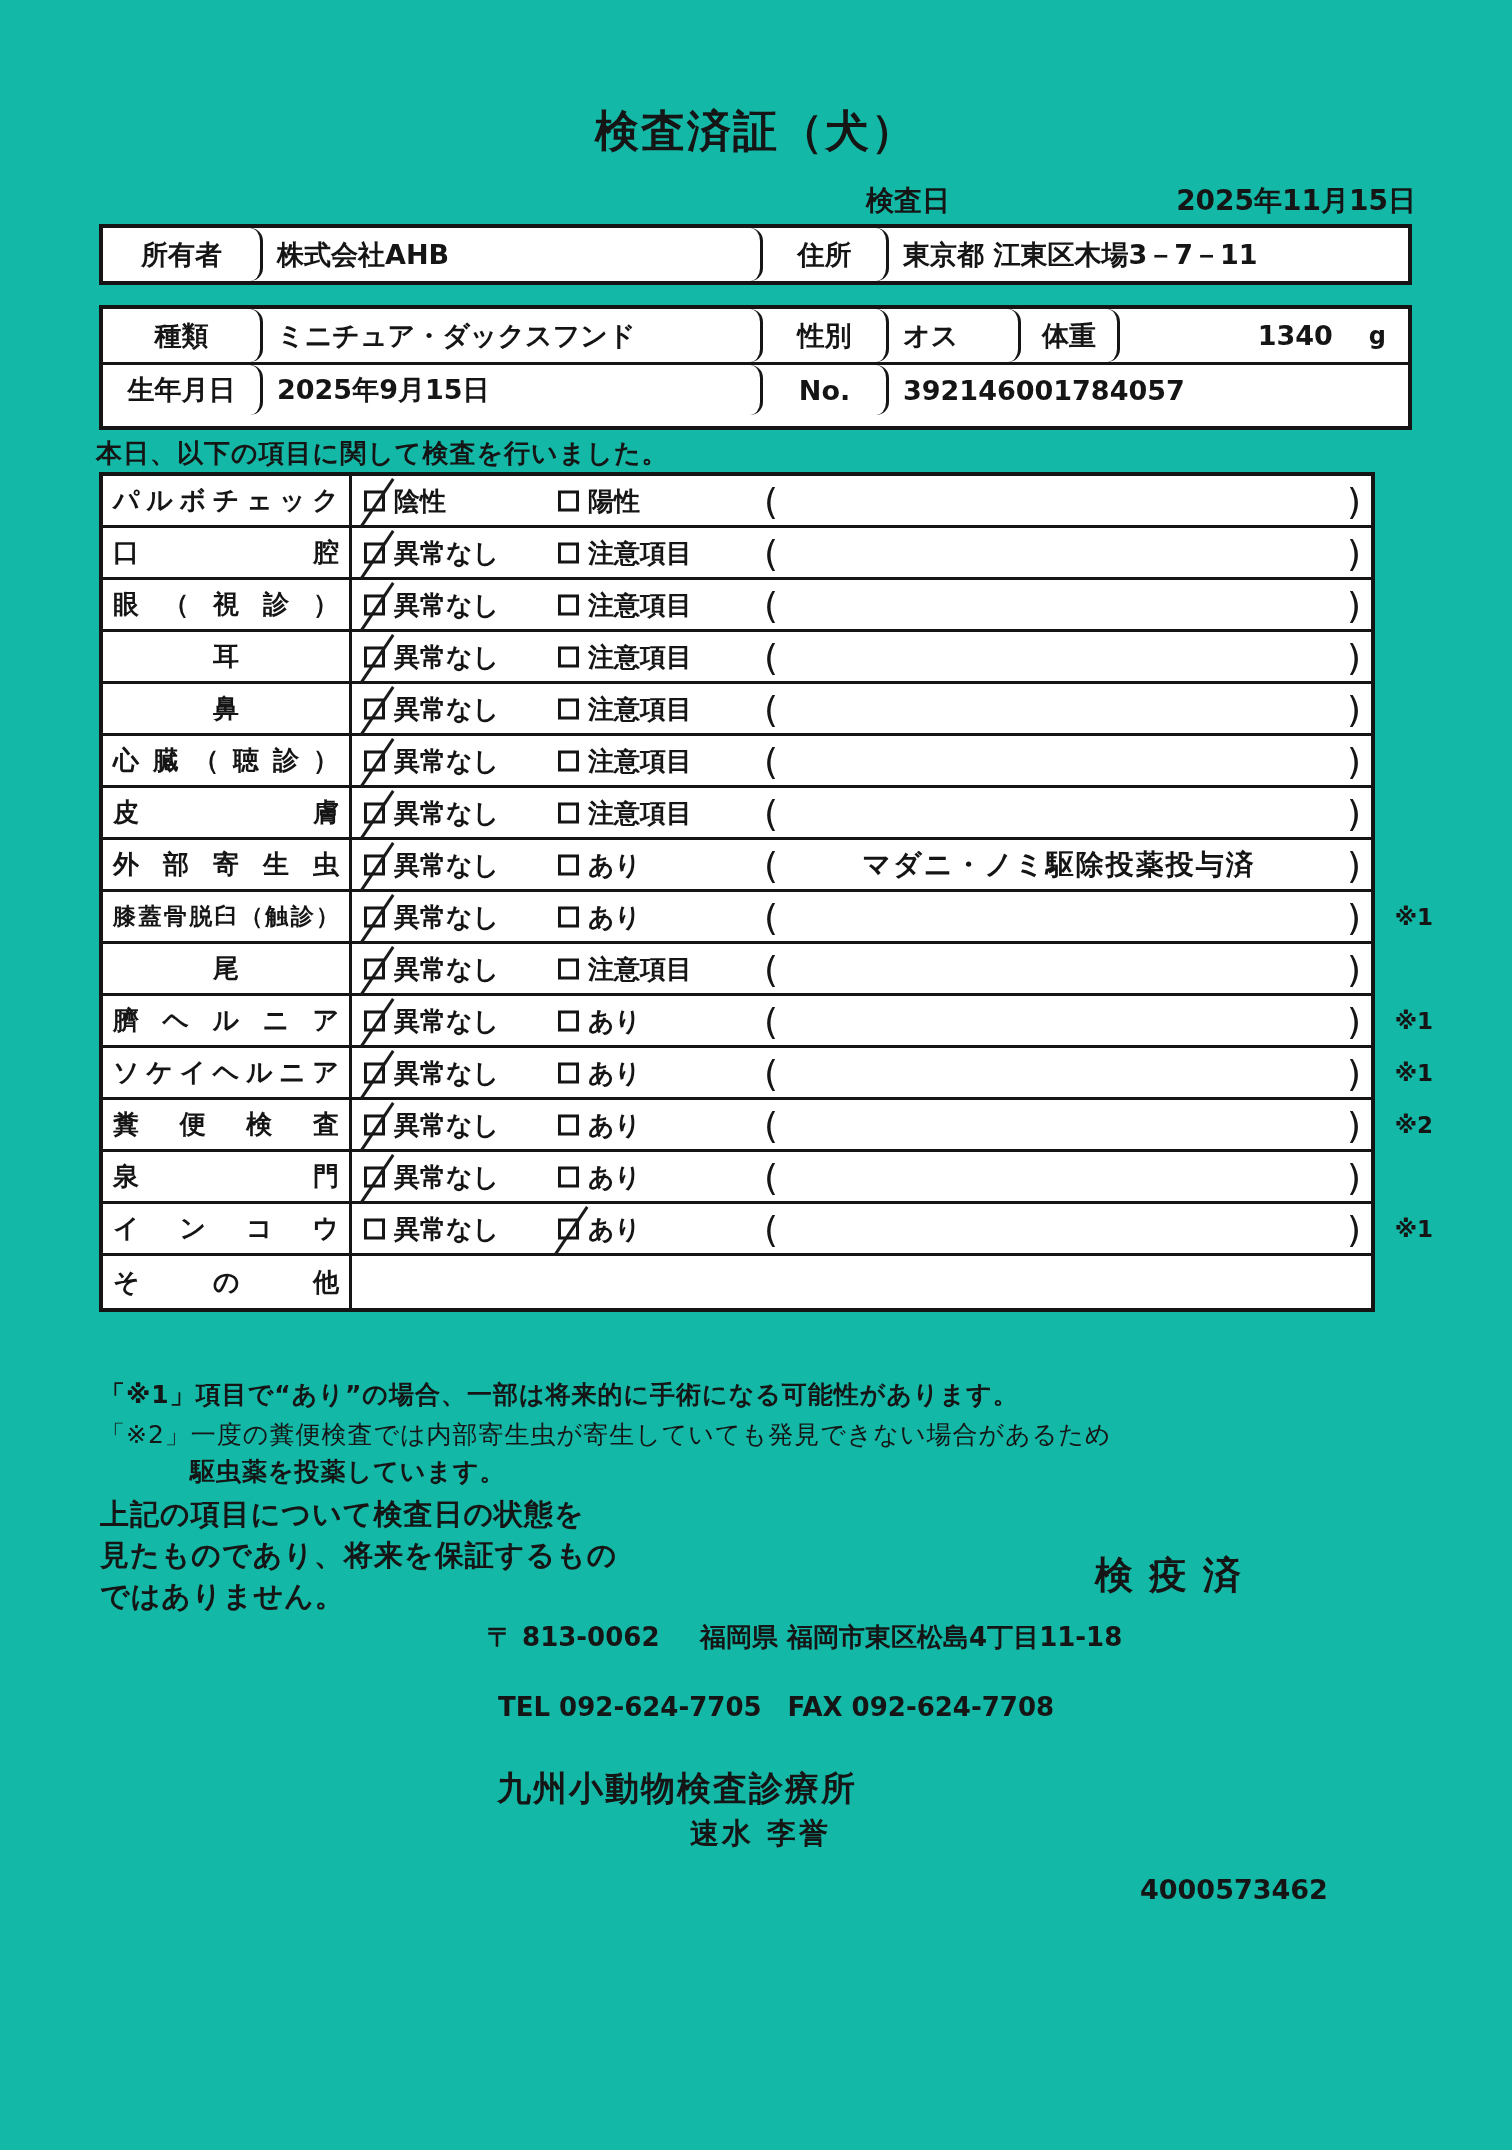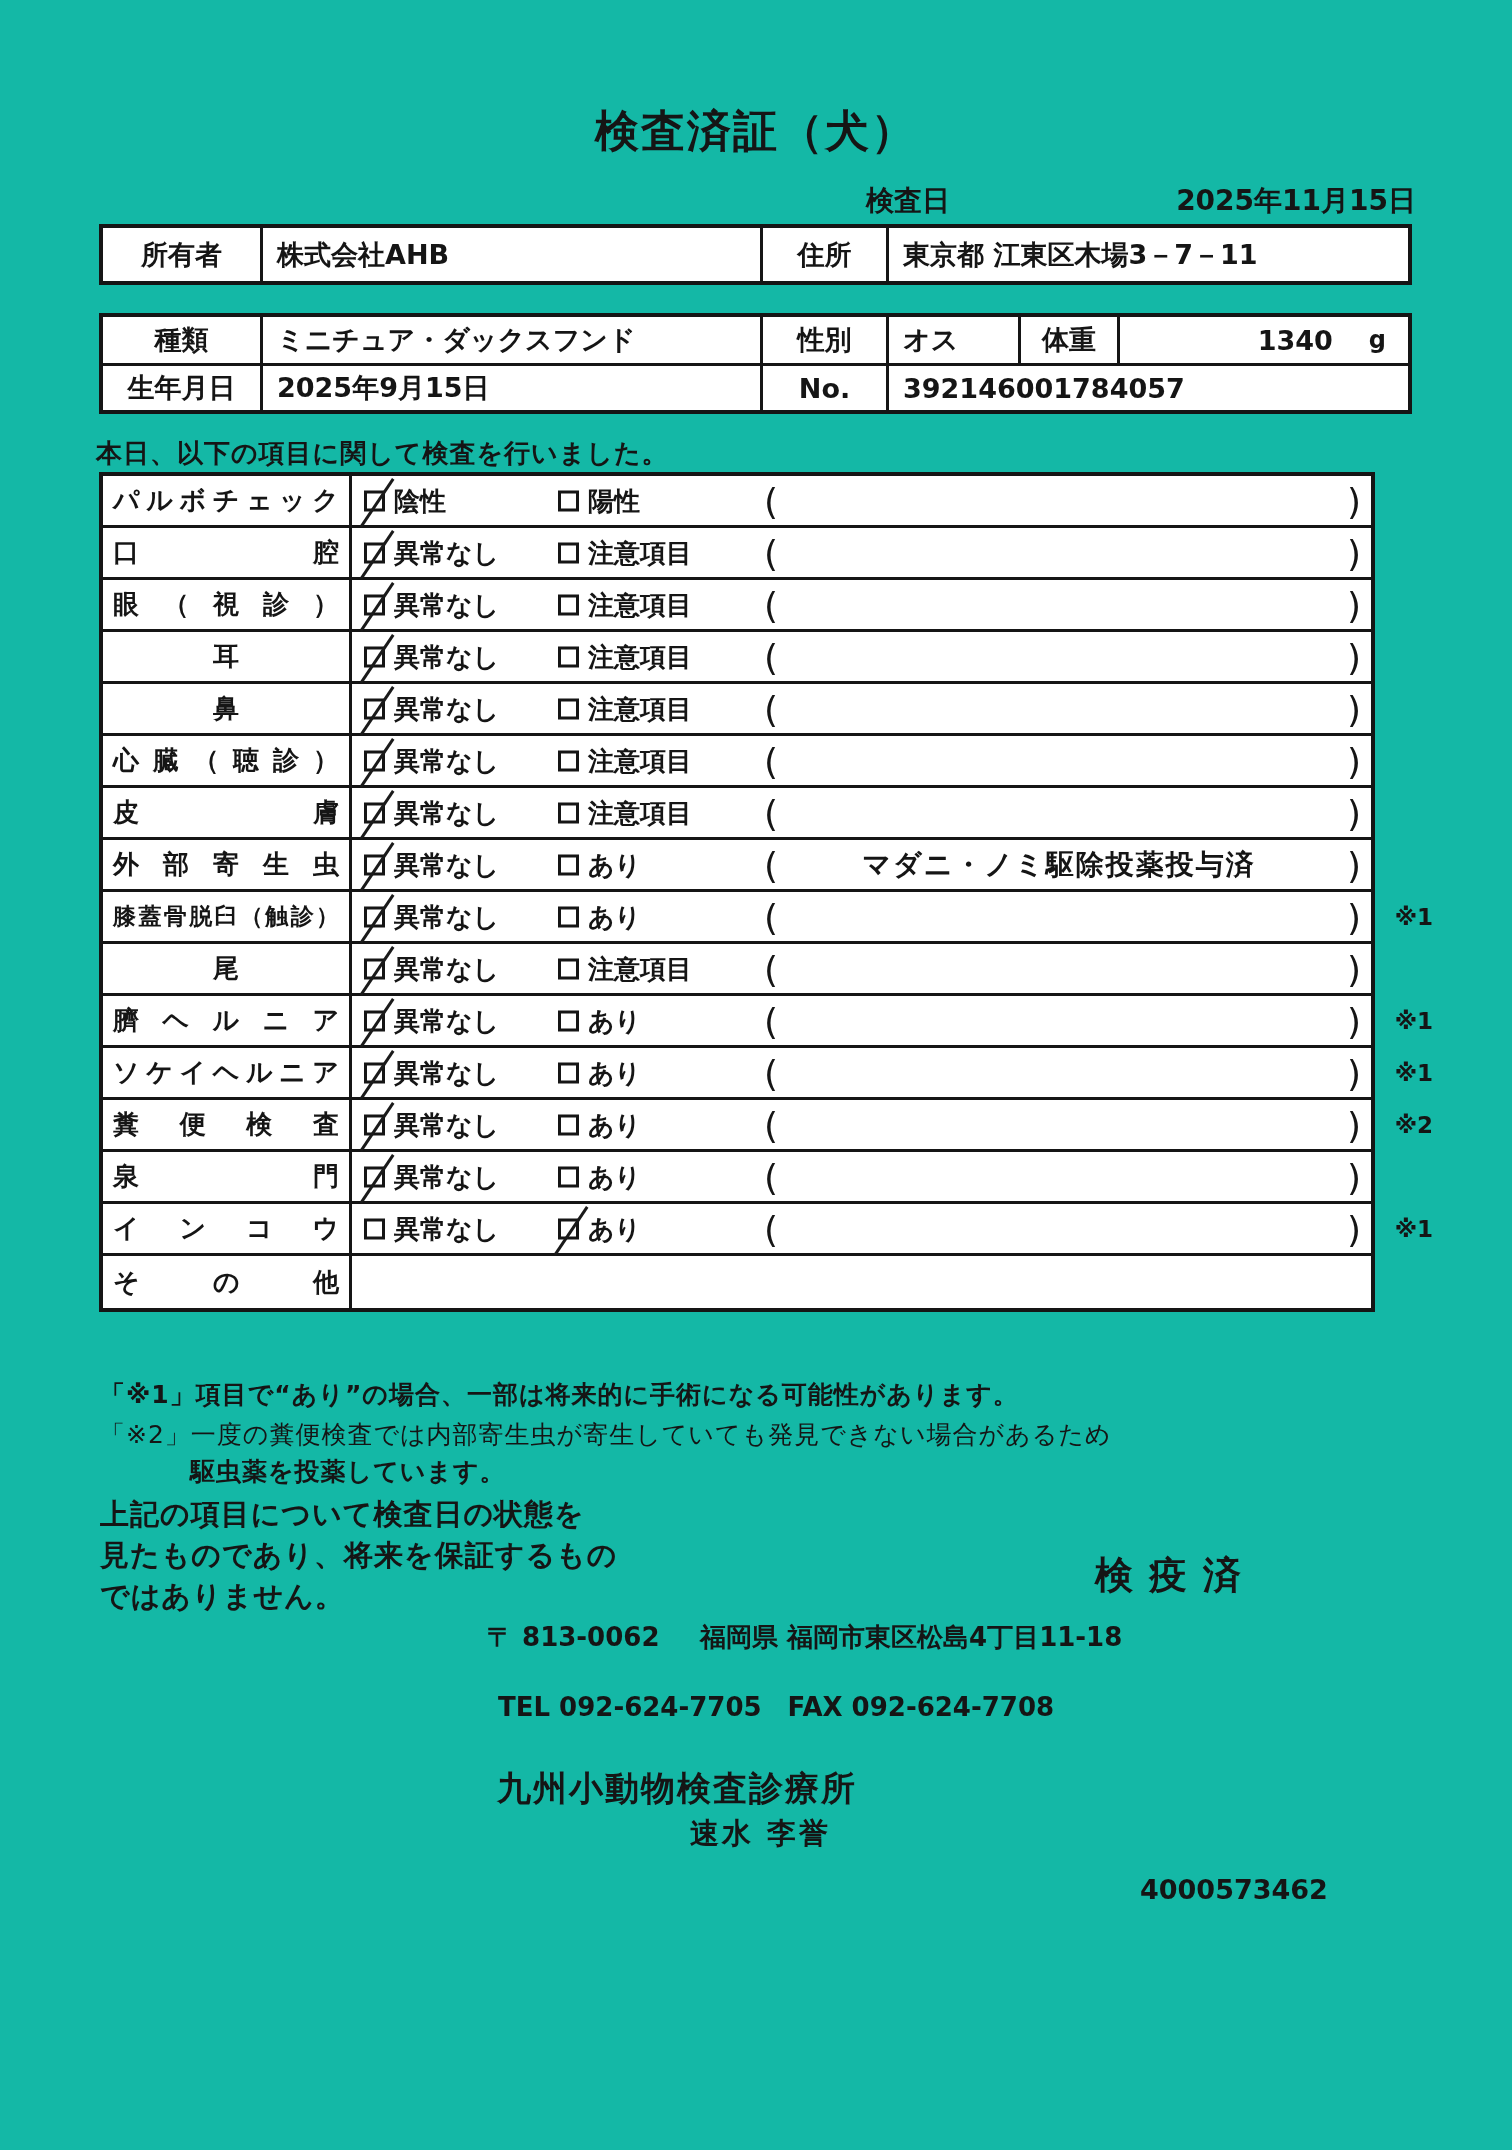--- a/index.html
+++ b/index.html
@@ -17,29 +17,29 @@
   
   .exam-date-label { top: 182px; left: 866px; font-size: 28px; font-weight: 700; }
   .exam-date-value { top: 182px; left: 1130px; width: 286px; text-align: right;
                      font-size: 28px; font-weight: 700; }
 
   
   .hbox { position: absolute; border: 4px solid #151515; background: #fff; display: flex; flex-direction: column; }
   .hrow { display: flex; height: 53px; }
   .hrow + .hrow { border-top: 3px solid #151515; }
   .hcell { display: flex; align-items: center; padding: 0 14px;
-           font-size: 27px; font-weight: 600; border-right: 3px solid #151515; overflow: hidden; white-space: nowrap; }
+           font-size: 27px; font-weight: 600; border-right: 3px solid #151515; overflow: hidden; white-space: nowrap; border-radius: 13px; }
   .hcell:last-child { border-right: none; }
   .hcell.lab { justify-content: center; font-weight: 700; padding: 0 4px; }
   .hcell.grow { flex: 1; }
   .hcell.num-right { justify-content: flex-end; gap: 36px; padding-right: 22px; }
   .unit { font-size: 24px; font-weight: 600; }
 
   .owner-box { left: 99px; top: 224px; width: 1313px; height: 61px; }
-  .pet-box   { left: 99px; top: 305px; width: 1313px; height: 101px; margin-top: 8px; }
+  .pet-box   { left: 99px; top: 305px; width: 1313px; height: 125px; }
   .w160 { width: 160px; } .w500 { width: 500px; } .w126 { width: 126px; }
   .w132 { width: 132px; } .w99 { width: 99px; }
 
   
   .intro { top: 436px; left: 96px; font-size: 26px; font-weight: 700; letter-spacing: 1px; }
 
   
   .checklist { left: 99px; top: 472px; width: 1276px; border: 4px solid #151515;
                background: #fff; overflow: visible; }
   .chk-row { position: relative; display: flex; height: 52px; border-bottom: 3px solid #151515; }

